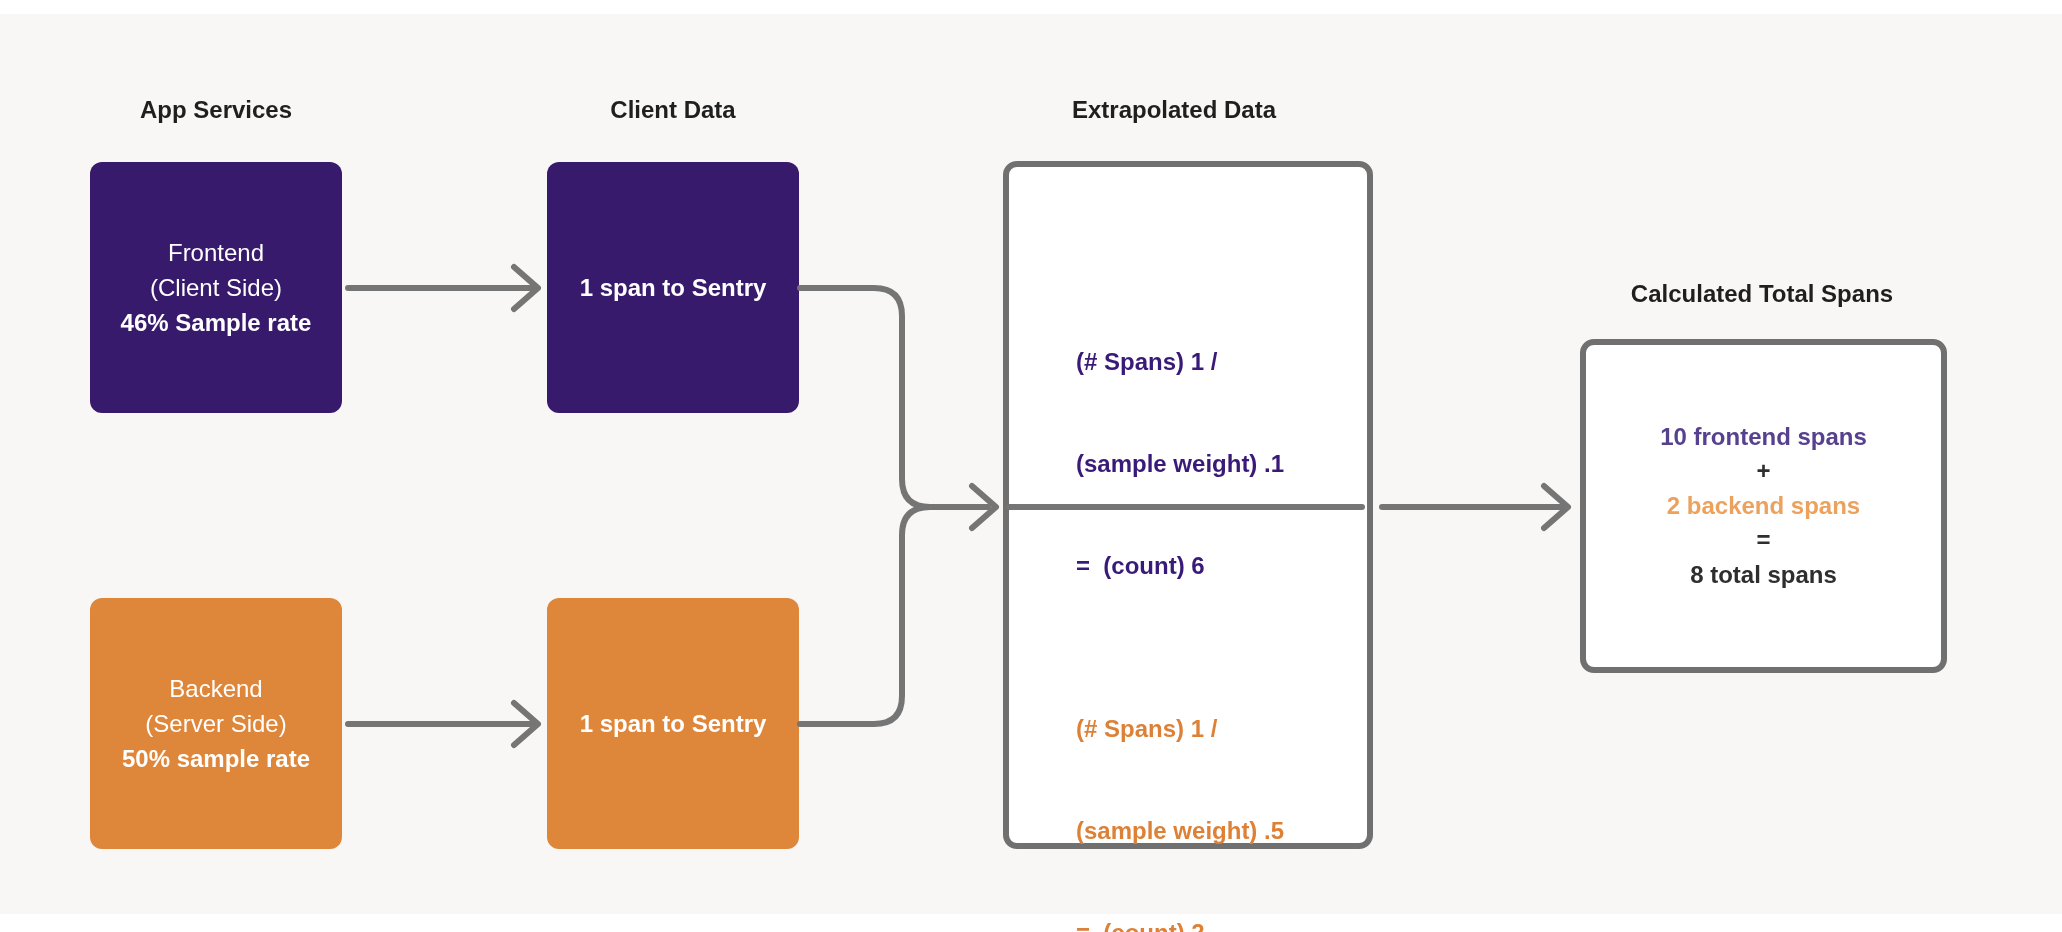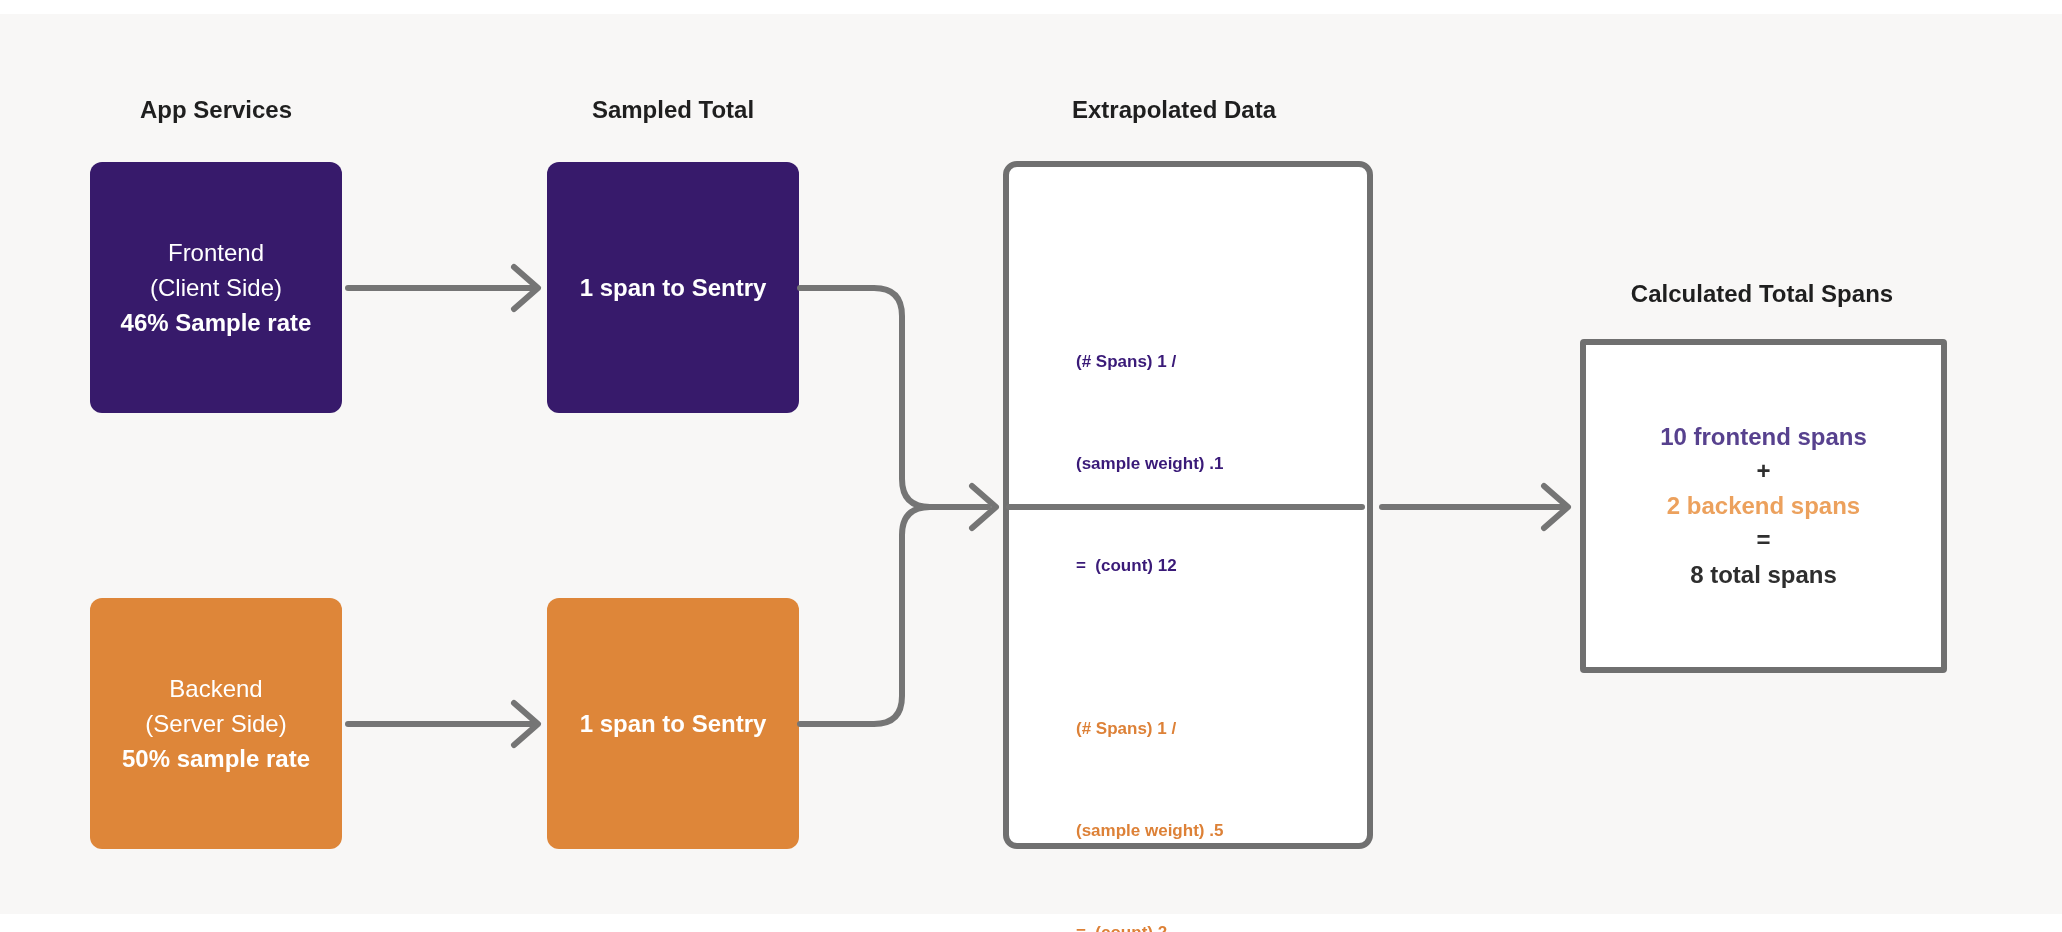--- a/index.html
+++ b/index.html
@@ -60,34 +60,34 @@
   .service-box.orange { background: var(--orange); }
   .service-box .bold, .bold { font-weight: 700; }
   .outlined-box {
     position: absolute;
     background: #ffffff;
     border: 6px solid var(--border-gray);
     border-radius: 14px;
   }
   .calc-block {
     position: absolute;
-    font-size: 17px;
+    font-size: 24px;
     font-weight: 700;
     line-height: 34px;
     white-space: pre-wrap;
   }
   .calc-block.purple-txt { color: var(--purple-text); }
   .calc-block.orange-txt { color: var(--orange-text); }
   .total-box {
     position: absolute;
     left: 1580px; top: 323px;
     width: 367px; height: 334px;
     background: #ffffff;
     border: 6px solid var(--border-gray);
-    border-radius: 4px;
+    border-radius: 14px;
     display: flex;
     flex-direction: column;
     align-items: center;
     justify-content: center;
     text-align: center;
     font-size: 24px;
     font-weight: 700;
     line-height: 34.5px;
   }
   .total-frontend { color: var(--purple-light-text); }
@@ -108,21 +108,21 @@
 </style>
 </head>
 <body>
 
 <div class="canvas"></div>
 
 <div class="stage">
 
   <div class="col-heading" style="left:216px; top:80px;">App Services</div>
 
-  <div class="col-heading" style="left:673px; top:80px;">Sampled Total</div>
+  <div class="col-heading" style="left:673px; top:80px;">Client Data</div>
 
   <div class="col-heading" style="left:1174px; top:80px;">Extrapolated Data</div>
 
   <div class="col-heading" style="left:1762px; top:264px;">
     <span>Calculated </span><span class="it">Total</span><span> Spans</span>
   </div>
 
   <div class="service-box purple" style="left:90px; top:146px;">
     <div>Frontend</div>
     <div>(Client Side)</div>
@@ -141,21 +141,21 @@
 
   <div class="service-box orange" style="left:547px; top:582px;">
     <div class="bold">1 span to Sentry</div>
   </div>
 
   <div class="outlined-box" style="left:1003px; top:145px; width:370px; height:688px;"></div>
 
   <div class="calc-block purple-txt" style="left:1076px; top:261px;">
     <div>(# Spans) 1 /</div>
     <div>(sample weight) .1</div>
-    <div>=  (count) 12</div>
+    <div>=  (count) 6</div>
   </div>
 
   <div class="calc-block orange-txt" style="left:1076px; top:628px;">
     <div>(# Spans) 1 /</div>
     <div>(sample weight) .5</div>
     <div>=  (count) 2</div>
   </div>
 
   <div class="total-box">
     <div class="total-frontend">10 frontend spans</div>

